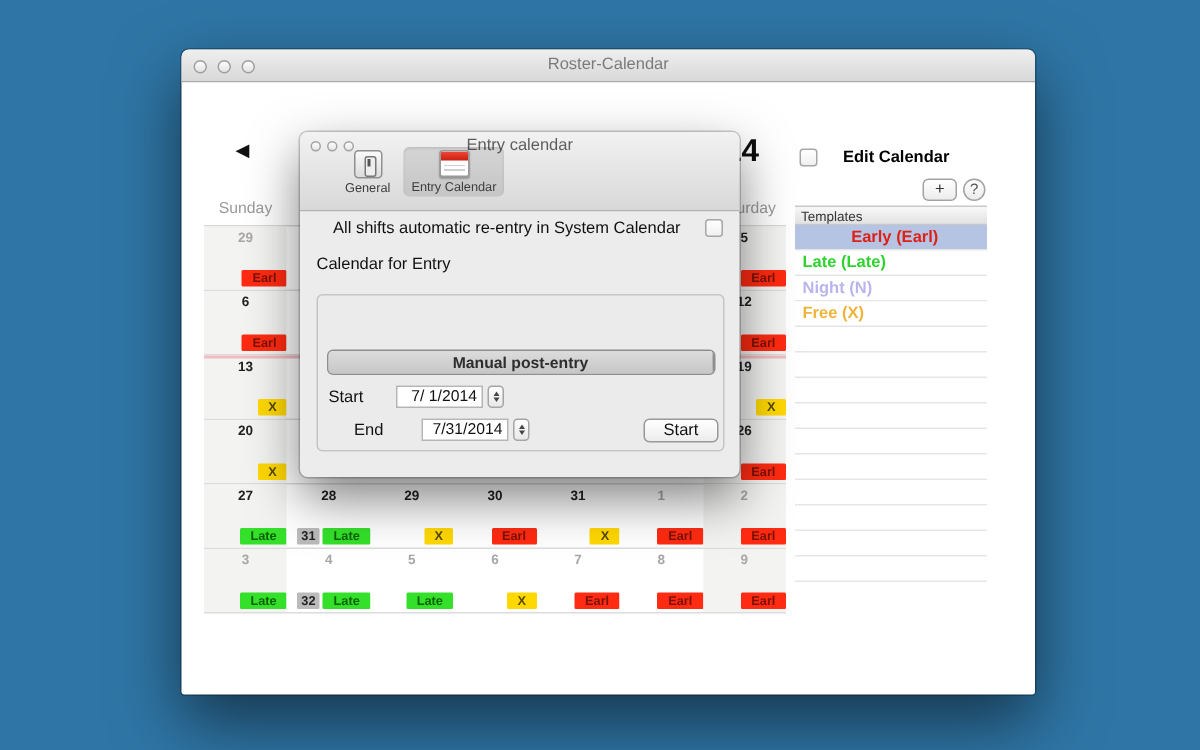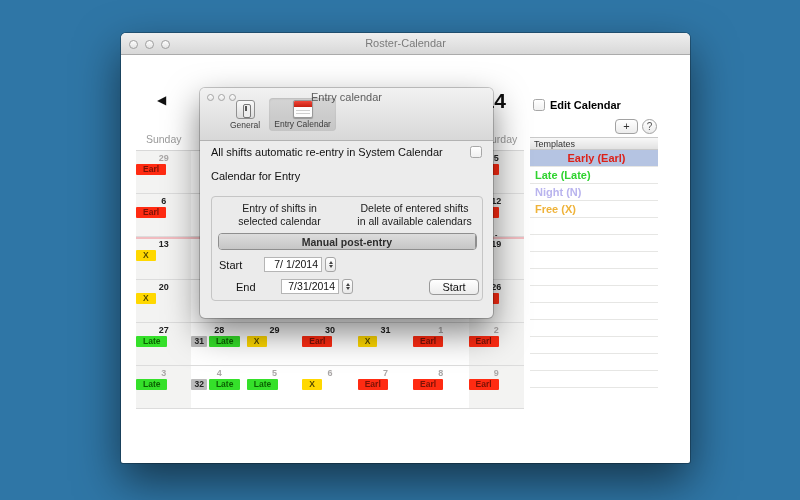--- a/index.html
+++ b/index.html
@@ -21,28 +21,28 @@
   .cal-nav-prev { position:absolute; left:36px; top:60px; font-size:12px; color:#111; cursor:default; }
   .cal-title { position:absolute; right:184px; top:56px; font-size:21px; font-weight:bold; color:#0d0d0d; }
   .day-headers { position:absolute; left:15px; top:100px; width:388px; display:flex; }
   .day-headers div { flex:1; text-align:center; font-size:10.5px; color:#9a9a9a; }
   .grid { position:absolute; left:15px; top:117px; width:388px; height:258px; border-top:1px solid #d8d8d8; }
   .grid-row { display:flex; height:43px; border-bottom:1px solid #dcdcdc; }
   .cell { flex:1; padding-top:2px; text-align:center; overflow:hidden; }
   .cell.weekend { background:#f3f3f2; }
   .daynum { font-size:9px; font-weight:bold; color:#222; line-height:10px; }
   .daynum.dim { color:#a9a6a6; }
-  .badge-line { display:flex; justify-content:flex-start; gap:2px; margin-top:1px; }
+  .badge-line { display:flex; justify-content:flex-end; gap:2px; margin-top:17px; }
   .badge { font-size:8.5px; font-weight:bold; line-height:11px; height:11px; padding:0 7px; border-radius:1px; }
   .badge.week { padding:0 3px; }
   .cell-dot { font-size:8px; color:#111; line-height:7px; margin-top:2px; }
   .today-line { position:absolute; left:0; top:86px; width:100%; height:2px; background:#f1bcc0; }
 
   
-  .sb-edit { position:absolute; left:412px; top:66px; display:flex; align-items:center; gap:5px; }
+  .sb-edit { position:absolute; left:412px; top:66px; display:flex; align-items:center; gap:17px; }
   .checkbox { width:12px; height:12px; background:linear-gradient(#fff,#f0f0f0); border:1px solid #a7a7a7; border-radius:2.5px; }
   .sb-edit-label { font-size:11px; font-weight:bold; color:#000; }
   .sb-buttons { position:absolute; left:494px; top:86px; display:flex; gap:4px; align-items:center; }
   .btn-plus { width:23px; height:15px; background:linear-gradient(#fff,#ececec); border:1px solid #a2a2a2;
               border-radius:4px; font-size:11px; line-height:13px; text-align:center; color:#333; }
   .btn-help { width:15px; height:15px; background:linear-gradient(#fff,#ececec); border:1px solid #a2a2a2;
               border-radius:50%; font-size:10px; line-height:13px; text-align:center; color:#555; }
   .templates { position:absolute; left:409px; top:104px; width:128px; border-top:1px solid #c9c9c9; }
   .tpl-header { height:12px; background:linear-gradient(#f8f8f8,#e2e2e2); border-bottom:1px solid #c9c9c9;
                 font-size:9px; color:#333; padding-left:4px; line-height:12px; }
@@ -67,21 +67,21 @@
                  background:linear-gradient(#fafafa,#dcdcdc); position:relative; }
   .icon-switch:before { content:""; position:absolute; left:6px; top:3px; width:6px; height:12px;
                         border:1px solid #777; border-radius:2px; background:#eee; }
   .icon-switch:after { content:""; position:absolute; left:8px; top:5px; width:2px; height:5px; background:#555; }
   .icon-cal { width:20px; height:18px; border-radius:2px; background:#fdfdfd; border:1px solid #999;
               position:relative; overflow:hidden; box-shadow:0 1px 1px rgba(0,0,0,.25); }
   .icon-cal:before { content:""; position:absolute; left:0; top:0; right:0; height:6px;
                      background:linear-gradient(#f0473a,#c71f10); }
   .icon-cal:after { content:""; position:absolute; left:2px; top:9px; right:2px; height:6px;
                     background:repeating-linear-gradient(#cfcfcf 0 1px, transparent 1px 3px); }
-  .dlg-row-reentry { position:absolute; left:11px; top:58px; right:11px; display:flex; justify-content:space-between; align-items:center; }
+  .dlg-row-reentry { position:absolute; left:22px; top:58px; right:11px; display:flex; justify-content:space-between; align-items:center; }
   .dlg-label { font-size:11px; color:#111; }
   .dlg-row-calsel { position:absolute; left:11px; top:82px; right:12px; display:flex; justify-content:space-between; align-items:center; }
   .popup { width:108px; height:18px; background:linear-gradient(#fff,#e9e9e9); border:1px solid #9d9d9d; border-radius:4px;
            display:flex; align-items:center; font-size:11px; color:#111; padding-left:8px; position:relative; }
   .popup .arrows { position:absolute; right:5px; top:2px; display:flex; flex-direction:column; gap:2px; }
   .tri-up { width:0; height:0; border-left:3px solid transparent; border-right:3px solid transparent; border-bottom:4px solid #444; }
   .tri-down { width:0; height:0; border-left:3px solid transparent; border-right:3px solid transparent; border-top:4px solid #444; }
   .groupbox { position:absolute; left:11px; top:108px; width:272px; height:105px;
               border:1px solid #c5c5c5; border-radius:4px; background:#ebebeb; }
   .gb-headers { display:flex; padding-top:5px; }
@@ -355,24 +355,20 @@
   <div class="dlg-row-reentry">
     <div class="dlg-label">All shifts automatic re-entry in System Calendar</div>
     <div class="checkbox"></div>
   </div>
 
   <div class="dlg-row-calsel">
     <div class="dlg-label">Calendar for Entry</div>
   </div>
 
   <div class="groupbox">
-    <div class="gb-headers">
-      <div>Entry of shifts in selected calendar</div>
-      <div>Delete of entered shifts in all available calendars</div>
-    </div>
     <div class="segmented">
       <div class="seg left">Manual post-entry</div>
     </div>
     <div class="date-row start">
       <div class="date-label">Start</div>
       <div class="date-field">7/ 1/2014</div>
       <div class="stepper">
           <span class="tri-up"></span>
           <span class="tri-down"></span>
         </div>

